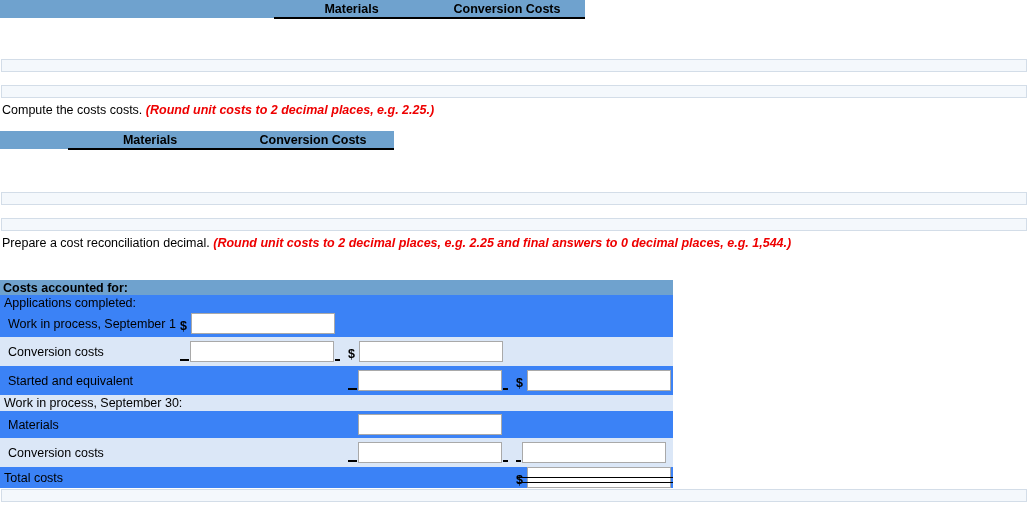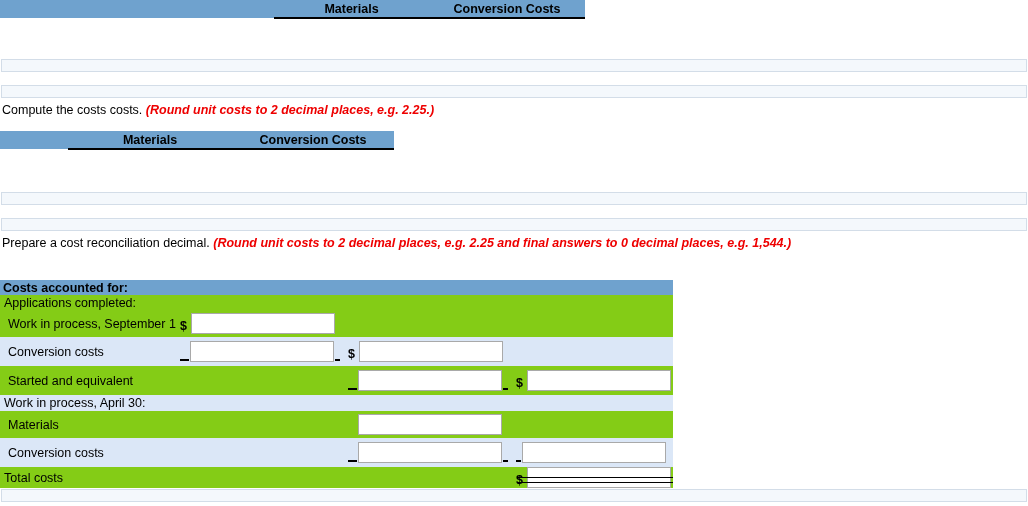--- a/index.html
+++ b/index.html
@@ -34,21 +34,21 @@
     vertical-align: middle;
   }
   .hdr-cell.ruled {
     border-bottom: 2px solid #000;
   }
   .hdr-blank {
     background: #6fa2ce;
     padding: 0;
   }
 
-  .row-a { background: #84cc16; }
+  .row-a { background: #3b82f6; }
   .row-b { background: #dbe7f7; }
 
   .lbl {
     padding: 0 0 0 4px;
     white-space: nowrap;
     font-size: 12.5px;
     vertical-align: middle;
   }
   .lbl.ind1 { padding-left: 8px; }
 
@@ -262,21 +262,21 @@
       </td>
       <td class="cellpad">
         <span class="money">
           <span class="dollar">$</span>
           <input class="fld" style="width: 144px;" value="">
         </span>
       </td>
     </tr>
 
     <tr class="row-b">
-      <td class="lbl" colspan="4" style="height:16px">Work in process, April 30:</td>
+      <td class="lbl" colspan="4" style="height:16px">Work in process, September 30:</td>
     </tr>
 
     <tr class="row-a">
       <td class="lbl ind1" style="height:27px">Materials</td>
       <td class="cellpad"></td>
       <td class="cellpad">
         <span class="money">
           <span class="tick" style="border-bottom:none"></span>
           <input class="fld" style="width: 144px;" value="">
         </span>

